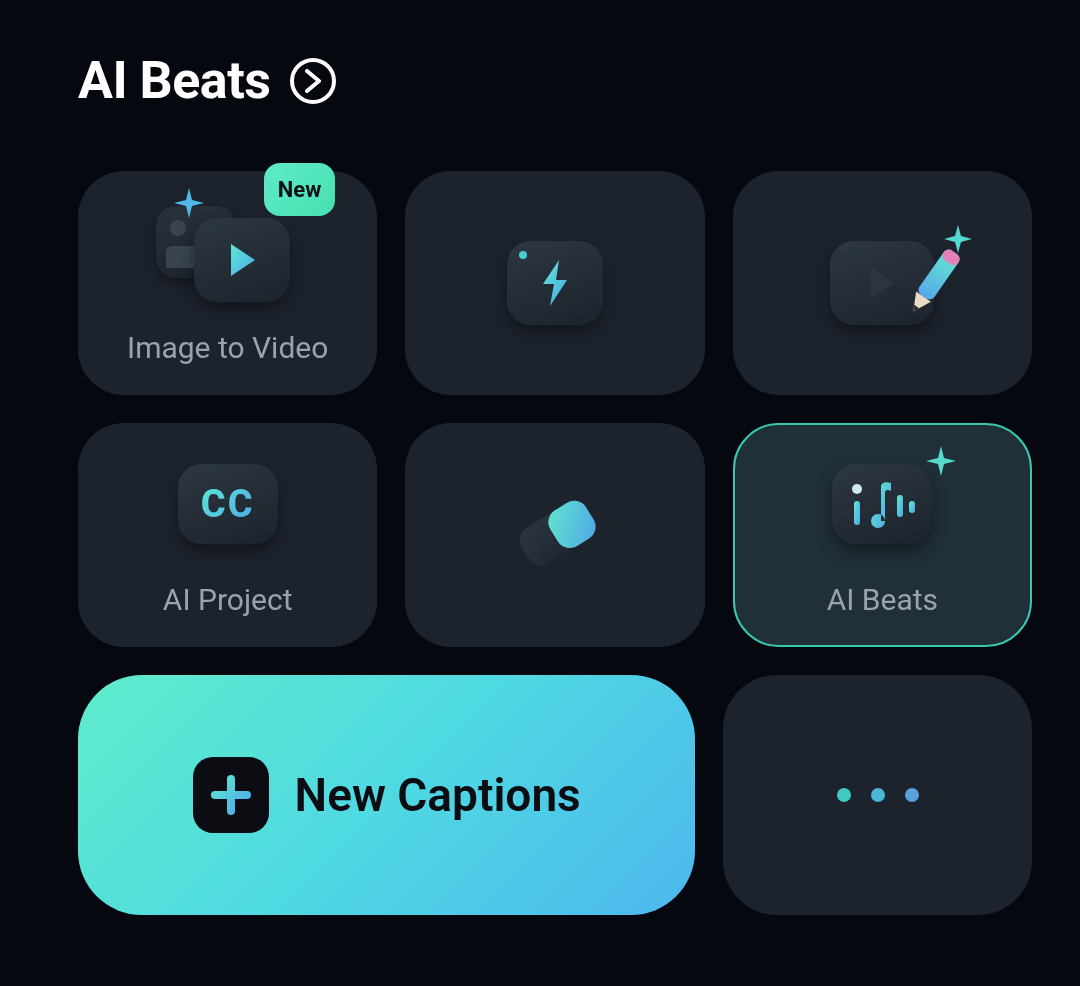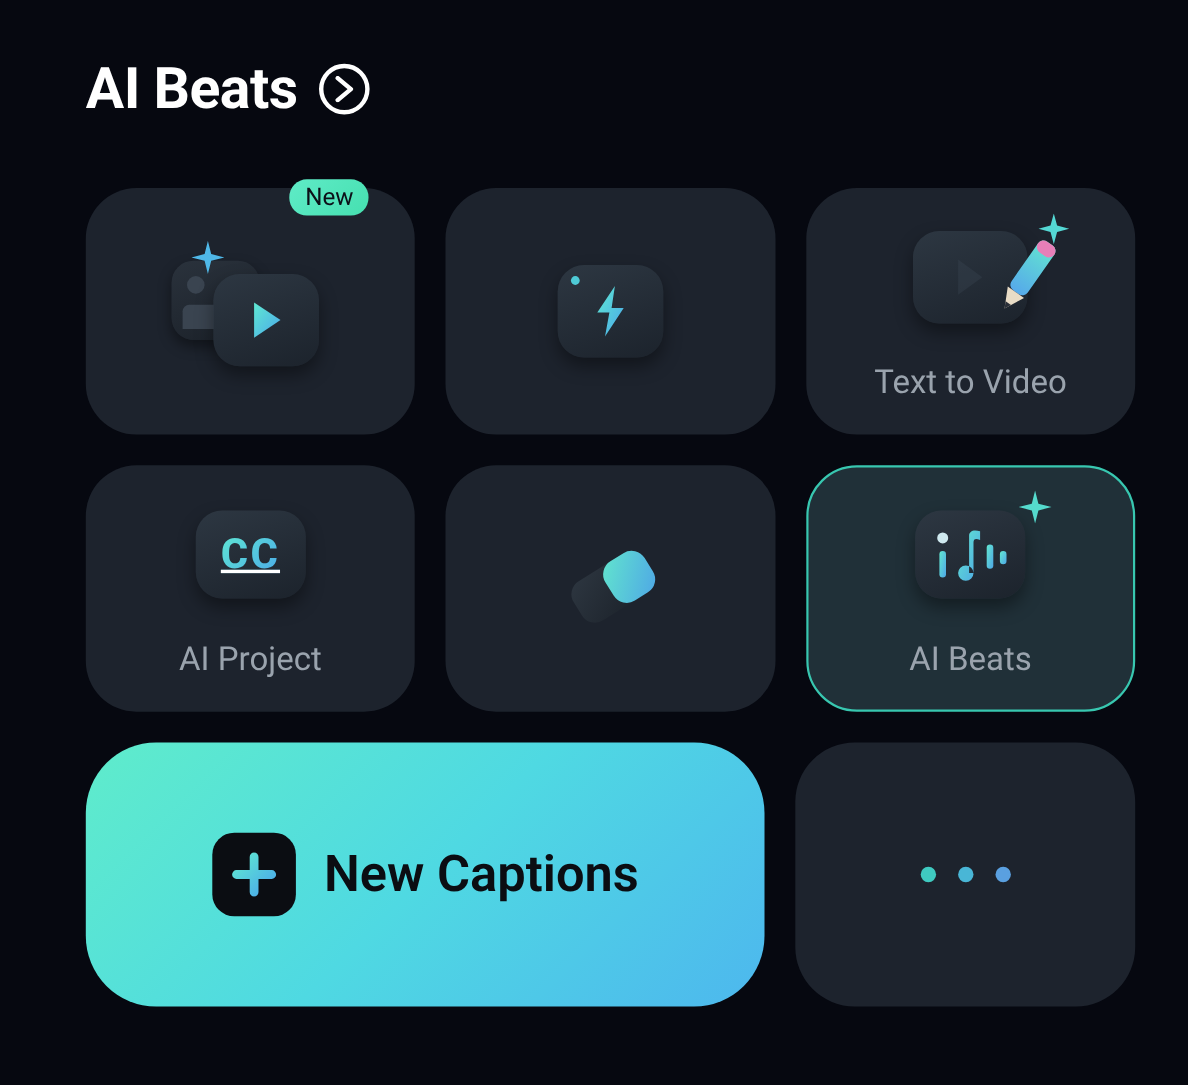--- a/index.html
+++ b/index.html
@@ -58,37 +58,36 @@
   }
   .card.selected {
     background: #203038;
     border: 2px solid #38c7b0;
   }
   .card .icon-wrap {
     height: 100px;
     display: flex;
     align-items: center;
     justify-content: center;
-    text-decoration: underline;
   }
   .card .label {
     font-size: 30px;
     font-weight: 400;
     color: #9aa3ad;
   }
 
   .badge-new {
     position: absolute;
     top: -8px;
     right: 42px;
     background: linear-gradient(135deg, #5febc7, #46e0b0);
     color: #0c1018;
-    font-weight: 400;
+    font-weight: 700;
     font-size: 22px;
-    padding: 4px 14px;
+    padding: 14px 14px;
     border-radius: 16px;
   }
 
   .bottom-row {
     display: grid;
     grid-template-columns: 2fr 1fr;
     gap: 28px;
     margin-top: 28px;
   }
   .new-project-btn {
@@ -178,20 +177,21 @@
                     <stop offset="1" stop-color="#4aa8ea"></stop>
                   </linearGradient>
                 </defs>
             </svg>
           </div>
           <svg style="position:absolute; left:-6px; top:-22px;" width="30" height="30" viewBox="0 0 30 30">
             <path d="M15 0 L18 12 L30 15 L18 18 L15 30 L12 18 L0 15 L12 12 Z" fill="#4fb8e8"></path>
           </svg>
         </div>
       </div>
+      <div class="label">Image to Video</div>
     </div>
 
     <div class="card">
       <div class="icon-wrap">
         <div class="icon-tile">
           <div style="position:absolute; left:12px; top:10px; width:8px; height:8px; border-radius:50%; background:#4ecad6;"></div>
           <svg width="36" height="50" viewBox="0 0 36 50">
             <path d="M22 2 L6 26 L17 26 L13 48 L30 22 L19 22 Z" fill="url(#g2)"></path>
             <defs>
                 <linearGradient id="g2" x1="0" y1="0" x2="1" y2="1">
@@ -224,21 +224,20 @@
                   <stop offset="0" stop-color="#63e7cf"></stop>
                   <stop offset="1" stop-color="#56a9ea"></stop>
                 </linearGradient>
               </defs>
           </svg>
           <svg style="position:absolute; right:-38px; top:-16px;" width="28" height="28" viewBox="0 0 28 28">
             <path d="M14 0 L17 11 L28 14 L17 17 L14 28 L11 17 L0 14 L11 11 Z" fill="#54d8d4"></path>
           </svg>
         </div>
       </div>
-      <div class="label">Text to Video</div>
     </div>
 
     <div class="card">
       <div class="icon-wrap">
         <div class="icon-tile" style="width:100px; height:80px;">
           <span style="font-size:38px; font-weight:800; background:linear-gradient(135deg,#5fe8d2,#4aa8ea); -webkit-background-clip:text; background-clip:text; color:transparent; letter-spacing:2px;">CC</span>
         </div>
       </div>
       <div class="label">AI Project</div>
     </div>

